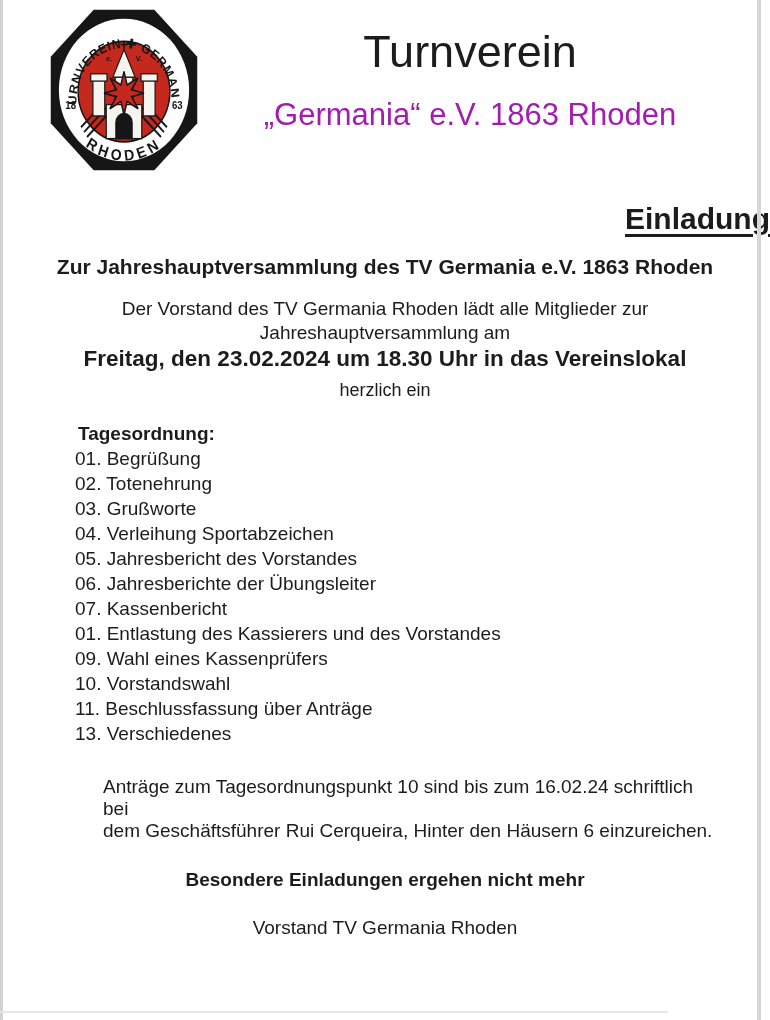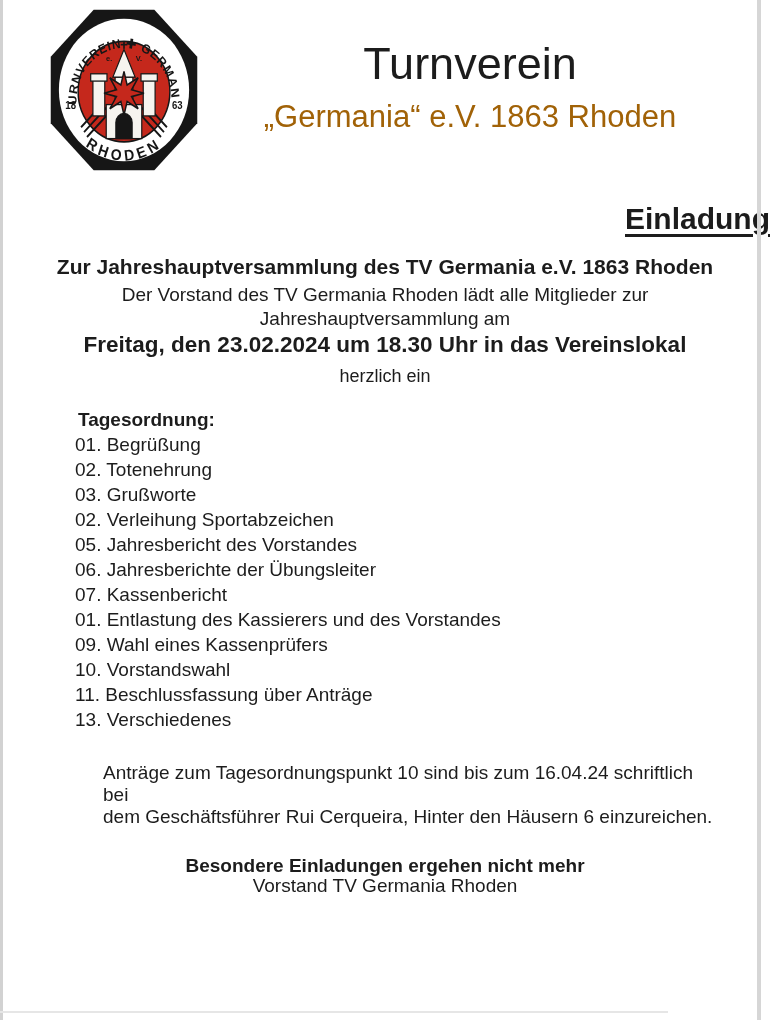--- a/index.html
+++ b/index.html
@@ -8,38 +8,38 @@
     font-family:"Liberation Sans", sans-serif;color:#1c1c1c;
     position:relative;overflow:hidden;
   }
   .page{position:relative;width:770px;height:1020px;background:#ffffff;}
   .scan-edge-left{position:absolute;left:0;top:0;width:3px;height:1020px;background:#d2d2d2;}
   .scan-edge-right{position:absolute;left:757px;top:0;width:4px;height:1020px;background:#d6d6d6;}
   .scan-edge-bottom{position:absolute;left:0;top:1011px;width:668px;height:2px;background:#e6e6e6;}
 
   .header{position:relative;height:185px;}
   .logo{position:absolute;left:50px;top:9px;}
-  .header-text{position:absolute;left:170px;top:40px;width:600px;text-align:center;}
+  .header-text{position:absolute;left:170px;top:28px;width:600px;text-align:center;}
   .title{font-size:45px;font-weight:400;color:#1c1c1c;line-height:1.05;}
-  .subtitle{margin-top:14px;font-size:31px;color:#a16207;line-height:1.0;}
+  .subtitle{margin-top:24px;font-size:31px;color:#a21caf;line-height:1.0;}
 
   .einladung{margin:0;padding-top:16px;text-align:right;font-size:30px;font-weight:bold;
     text-decoration:underline;text-decoration-thickness:3px;text-underline-offset:5px;line-height:35px;}
   .subject{margin-top:18px;text-align:center;font-size:21px;font-weight:bold;line-height:26px;}
-  .intro{margin-top:3px;text-align:center;font-size:19px;line-height:24px;}
+  .intro{margin-top:17px;text-align:center;font-size:19px;line-height:24px;}
   .dateline{margin-top:0;text-align:center;font-size:22.5px;font-weight:bold;line-height:28px;}
   .closing{margin-top:6px;text-align:center;font-size:18px;line-height:22px;}
 
   .agenda{margin:20px 0 0 75px;font-size:19px;line-height:25px;}
   .agenda-title{font-weight:bold;padding-left:3px;}
   .agenda-item{white-space:nowrap;}
 
   .antraege{margin:30px 48px 0 103px;font-size:19px;line-height:22px;}
   .special{margin-top:28px;text-align:center;font-size:19px;font-weight:bold;line-height:20px;}
-  .signature{text-align:center;font-size:19px;line-height:20px;}
+  .signature{margin-top:28px;text-align:center;font-size:19px;line-height:20px;}
 </style>
 </head>
 <body>
 
 <div class="page">
   <div class="scan-edge-left"></div>
   <div class="scan-edge-right"></div>
   <div class="scan-edge-bottom"></div>
 
   <div class="header">
@@ -101,32 +101,32 @@
     <div>Freitag, den 23.02.2024 um 18.30 Uhr in das Vereinslokal</div>
   </div>
 
   <div class="closing">herzlich ein</div>
 
   <div class="agenda">
     <div class="agenda-title">Tagesordnung:</div>
     <div class="agenda-item">01. Begrüßung</div>
     <div class="agenda-item">02. Totenehrung</div>
     <div class="agenda-item">03. Grußworte</div>
-    <div class="agenda-item">02. Verleihung Sportabzeichen</div>
+    <div class="agenda-item">04. Verleihung Sportabzeichen</div>
     <div class="agenda-item">05. Jahresbericht des Vorstandes</div>
     <div class="agenda-item">06. Jahresberichte der Übungsleiter</div>
     <div class="agenda-item">07. Kassenbericht</div>
     <div class="agenda-item">01. Entlastung des Kassierers und des Vorstandes</div>
     <div class="agenda-item">09. Wahl eines Kassenprüfers</div>
     <div class="agenda-item">10. Vorstandswahl</div>
     <div class="agenda-item">11. Beschlussfassung über Anträge</div>
     <div class="agenda-item">13. Verschiedenes</div>
   </div>
 
   <div class="antraege">
-    <div>Anträge zum Tagesordnungspunkt 10 sind bis zum 16.04.24 schriftlich bei</div>
+    <div>Anträge zum Tagesordnungspunkt 10 sind bis zum 16.02.24 schriftlich bei</div>
     <div>dem Geschäftsführer Rui Cerqueira, Hinter den Häusern 6 einzureichen.</div>
   </div>
 
   <div class="special">Besondere Einladungen ergehen nicht mehr</div>
 
   <div class="signature">Vorstand TV Germania Rhoden</div>
 </div>
 
 </body></html>

